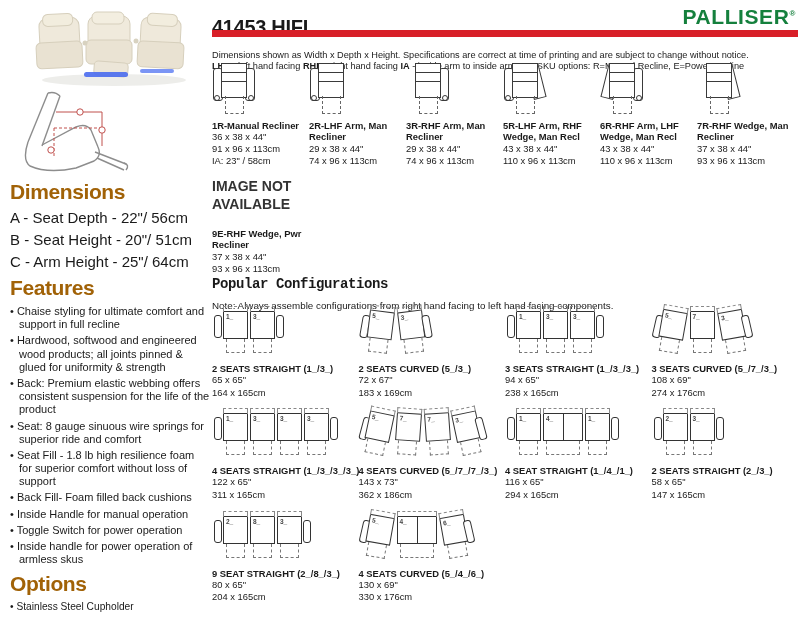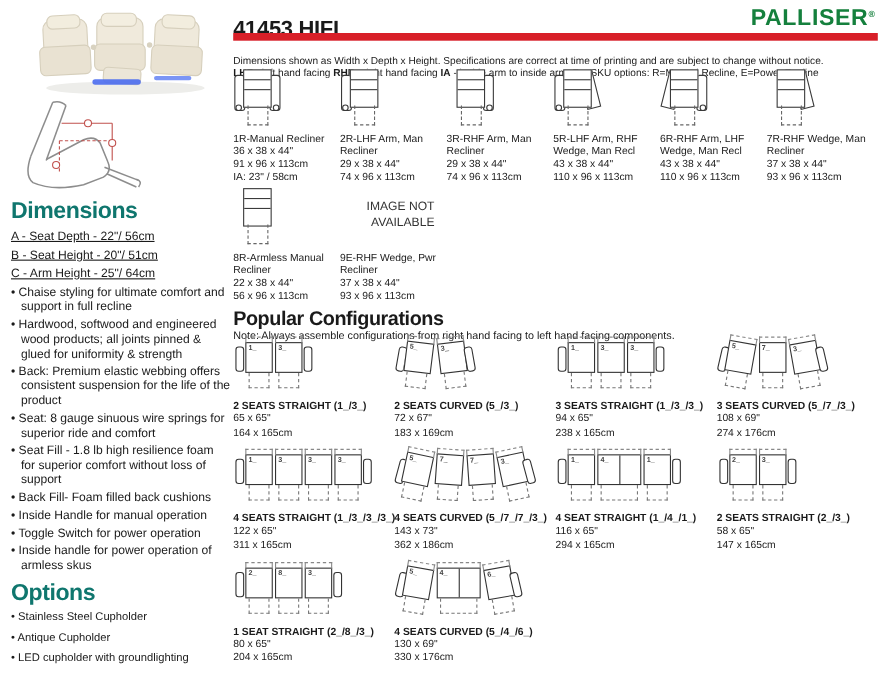--- a/index.html
+++ b/index.html
@@ -3,45 +3,45 @@
 <meta charset="utf-8">
 <style>
   html,body{margin:0;padding:0;background:#fff;}
   body{width:800px;height:618px;font-family:"Liberation Sans",sans-serif;color:#1a1a1a;overflow:hidden;}
   .page{position:relative;width:800px;height:618px;background:#fff;}
 
   
   .sidebar{position:absolute;left:10px;top:4px;width:200px;}
   .hero{display:block;margin:2px 0 2px 18px;}
   .sketch{display:block;margin:0 0 0 8px;}
-  .side-head{font-size:21px;font-weight:bold;letter-spacing:-0.4px;margin:6px 0 5px 0;color:#0f766e;}
+  .side-head{font-size:21px;font-weight:bold;letter-spacing:-0.4px;margin:6px 0 5px 0;color:#a16207;}
   .dim-list{margin:0;padding:0;list-style:none;}
-  .dim-list li{font-size:11px;margin:1px 0 5px 0;text-decoration:underline;}
+  .dim-list li{font-size:15px;margin:1px 0 5px 0;}
   .bullets{margin:0;padding:0;list-style:none;}
   .bullets li{font-size:11px;line-height:1.2;margin:0 0 3px 0;padding-left:9px;text-indent:-9px;}
   .bullets li::before{content:"• ";}
   .opt-list li{font-size:10.2px;margin:0 0 6px 0;}
 
   
   .main{position:absolute;left:212px;top:0;width:586px;height:618px;}
   .doc-title{position:absolute;left:0;top:3px;font-size:20px;font-weight:bold;letter-spacing:-0.3px;}
   .brand{position:absolute;right:2px;top:5px;font-size:21px;font-weight:bold;letter-spacing:0.6px;color:#15803d;}
   .brand sup{font-size:8px;vertical-align:super;}
   .redbar{position:absolute;left:0;right:0;top:30px;height:7px;background:#d81f28;}
   .notice{position:absolute;left:0;top:41px;width:100%;font-size:9.2px;line-height:1.22;}
   .notice .b{font-weight:bold;}
 
   
   .sku-grid{position:absolute;left:0;top:59px;display:grid;grid-template-columns:repeat(6,97px);}
   .sku{padding-top:3px;}
   .sku-icon{height:58px;position:relative;}
-  .sku-name{font-size:9.4px;font-weight:normal;line-height:1.22;width:92px;}
+  .sku-name{font-size:9.4px;font-weight:bold;line-height:1.22;width:92px;}
   .sku-dim{font-size:9.4px;line-height:1.26;}
-  .noimg{height:50px;width:86px;display:flex;align-items:center;justify-content:center;text-align:right;
-         font-size:11px;color:#333;line-height:1.3;}
+  .noimg{height:50px;width:86px;display:flex;align-items:center;justify-content:center;text-align:left;
+         font-size:14px;color:#333;line-height:1.3;font-weight:bold;}
 
   
   .chair{position:relative;width:44px;height:56px;}
   .ch-seat{position:absolute;left:9px;top:1px;width:24px;height:33px;border:1.5px solid #3a3a3a;background:#fff;}
   .ch-seat .hl1{position:absolute;left:0;right:0;top:8px;border-top:1px solid #3a3a3a;}
   .ch-seat .hl2{position:absolute;left:0;right:0;top:17px;border-top:1px solid #3a3a3a;}
   .ch-seat.wide{left:1px;width:52px;}
   .ch-seat .vdiv{position:absolute;left:50%;top:0;bottom:0;border-left:1.2px solid #3a3a3a;}
   .ch-arm-l{position:absolute;left:1px;top:6px;width:8px;height:31px;border:1.5px solid #3a3a3a;border-radius:3px;background:#fff;}
   .ch-arm-r{position:absolute;right:1px;top:6px;width:8px;height:31px;border:1.5px solid #3a3a3a;border-radius:3px;background:#fff;}
@@ -49,21 +49,21 @@
               transform:rotate(14deg);transform-origin:bottom right;}
   .ch-wedge-r{position:absolute;right:0px;top:3px;width:11px;height:33px;border:1.5px solid #3a3a3a;background:#fff;
               transform:rotate(-14deg);transform-origin:bottom left;}
   .ch-ext{position:absolute;left:13px;top:34px;width:17px;height:17px;border:1.5px dashed #666;border-top:none;}
   .ch-ext.e2l{left:6px;} .ch-ext.e2r{left:31px;}
   .ch-dot-l{position:absolute;left:2px;top:33px;width:4px;height:4px;border:1px solid #3a3a3a;border-radius:50%;}
   .ch-dot-r{position:absolute;right:2px;top:33px;width:4px;height:4px;border:1px solid #3a3a3a;border-radius:50%;}
   .chair.lv{width:56px;}
 
   
-  .pc-head{position:absolute;left:0;top:264px;font-size:18px;font-weight:bold;letter-spacing:-0.4px;}
+  .pc-head{position:absolute;left:0;top:264px;font-size:14px;font-weight:bold;letter-spacing:-0.4px;font-family:Liberation Mono, monospace;}
   .pc-note{position:absolute;left:0;top:290px;font-size:9.8px;}
   .cfg-grid{position:absolute;left:0;top:305px;display:grid;grid-template-columns:repeat(4,146.5px);row-gap:8px;}
   .cfg-diagram{height:56px;display:flex;align-items:flex-start;padding-left:2px;}
   .cfg-name{font-size:9.4px;font-weight:bold;white-space:nowrap;margin-top:2px;}
   .cfg-size{font-size:9.4px;line-height:1.35;}
 
   .u{position:relative;width:23px;height:26px;border:1.5px solid #333;background:#fff;margin:6px 1px 0 1px;}
   .u .lbl{position:absolute;top:1px;left:2px;font-size:6.5px;color:#444;font-weight:bold;}
   .u::before{content:"";position:absolute;left:-1px;right:-1px;top:-6px;height:5px;border:1px dashed #888;border-bottom:none;}
   .u::after{content:"";position:absolute;left:2px;right:2px;bottom:-15px;height:13px;border:1.2px dashed #777;border-top:none;}
@@ -130,20 +130,21 @@
       </g>
     </svg>
 
     <h2 class="side-head">Dimensions</h2>
     <ul class="dim-list">
       <li>A - Seat Depth - 22"/ 56cm</li>
       <li>B - Seat Height - 20"/ 51cm</li>
       <li>C - Arm Height - 25"/ 64cm</li>
     </ul>
 
+    <h2 class="side-head">Features</h2>
     <ul class="bullets">
       <li>Chaise styling for ultimate comfort and support in full recline</li>
       <li>Hardwood, softwood and engineered wood products; all joints pinned &amp; glued for uniformity &amp; strength</li>
       <li>Back: Premium elastic webbing offers consistent suspension for the life of the product</li>
       <li>Seat: 8 gauge sinuous wire springs for superior ride and comfort</li>
       <li>Seat Fill - 1.8 lb high resilience foam for superior comfort without loss of support</li>
       <li>Back Fill- Foam filled back cushions</li>
       <li>Inside Handle for manual operation</li>
       <li>Toggle Switch for power operation</li>
       <li>Inside handle for power operation of armless skus</li>
@@ -270,34 +271,20 @@
                 <div class="hl2"></div>
               </div>
             <div class="ch-ext"></div>
             </div>
         </div>
         <div class="sku-name">7R-RHF Wedge, Man Recliner</div>
         <div class="sku-dim">37 x 38 x 44"</div>
         <div class="sku-dim">93 x 96 x 113cm</div>
       </div>
 
-      <div class="sku">
-        <div class="sku-icon">
-          <div class="chair">
-            <div class="ch-seat">
-                <div class="hl1"></div>
-                <div class="hl2"></div>
-              </div>
-            <div class="ch-ext"></div>
-            </div>
-        </div>
-        <div class="sku-name">8R-Armless Manual Recliner</div>
-        <div class="sku-dim">22 x 38 x 44"</div>
-        <div class="sku-dim">56 x 96 x 113cm</div>
-      </div>
 
       <div class="sku">
         <div class="sku-icon">
           <div class="noimg">IMAGE NOT AVAILABLE</div>
         </div>
         <div class="sku-name">9E-RHF Wedge, Pwr Recliner</div>
         <div class="sku-dim">37 x 38 x 44"</div>
         <div class="sku-dim">93 x 96 x 113cm</div>
       </div>
     </section>
@@ -464,21 +451,21 @@
               <span class="lbl">2_</span>
             </div>
           <div class="u">
               <span class="lbl">8_</span>
             </div>
           <div class="u">
               <span class="lbl">3_</span>
             </div>
           <div class="earm"></div>
         </div>
-        <div class="cfg-name">1 SEAT STRAIGHT (2_/8_/3_)</div>
+        <div class="cfg-name">9 SEAT STRAIGHT (2_/8_/3_)</div>
         <div class="cfg-size">80 x 65"</div>
         <div class="cfg-size">204 x 165cm</div>
       </div>
 
       <div class="cfg">
         <div class="cfg-diagram curv">
           <div class="earm" style="transform:rotate(13deg)"></div>
           <div class="u" style="transform:rotate(10deg)">
               <span class="lbl">5_</span>
             </div>

